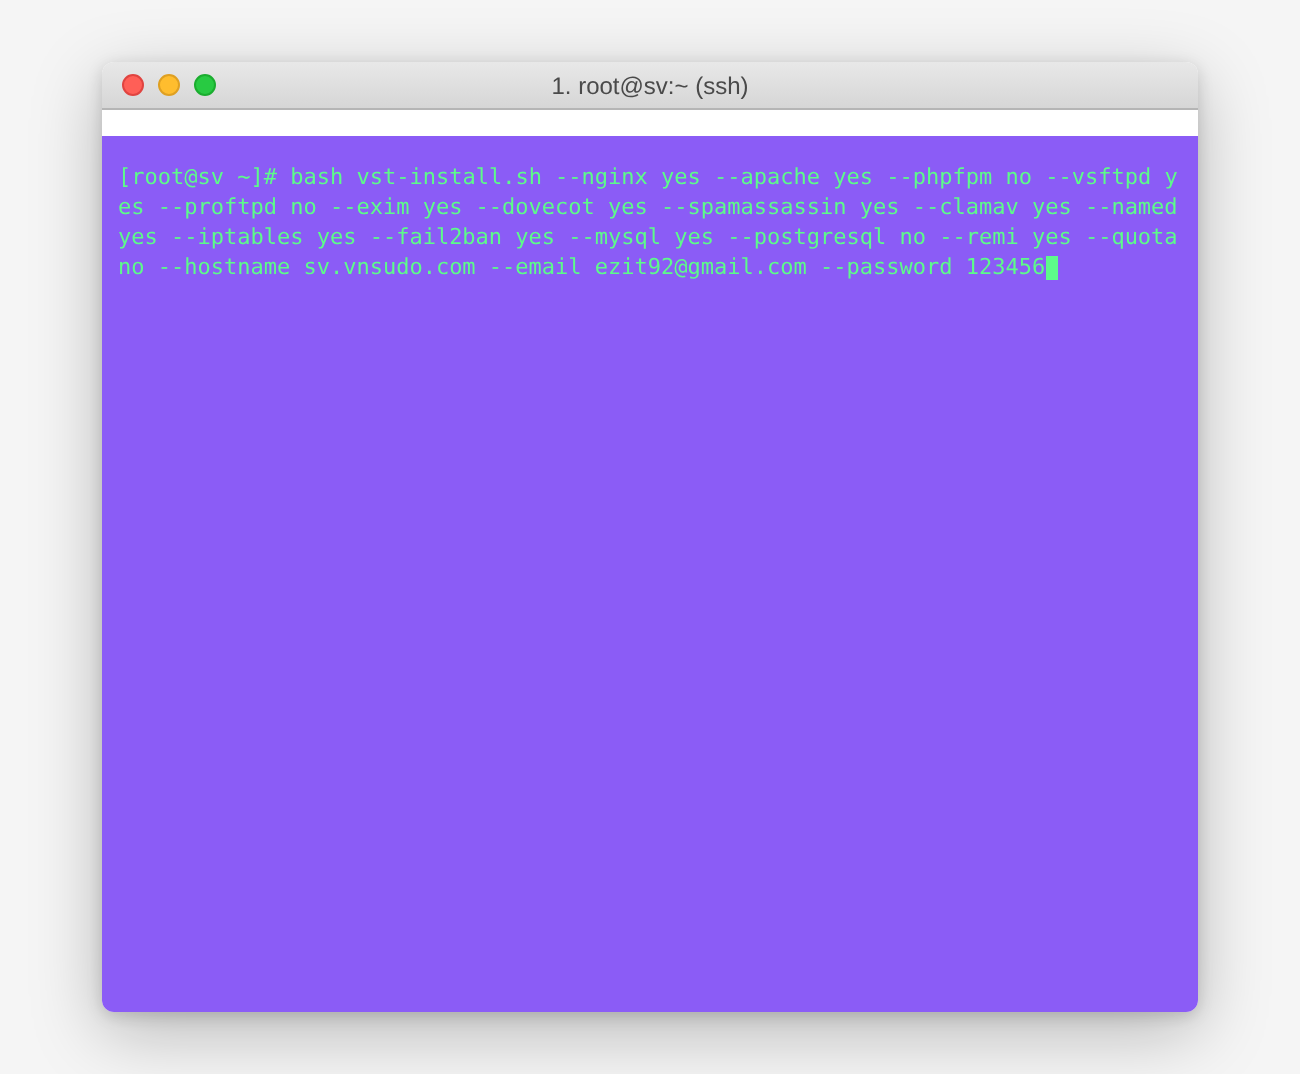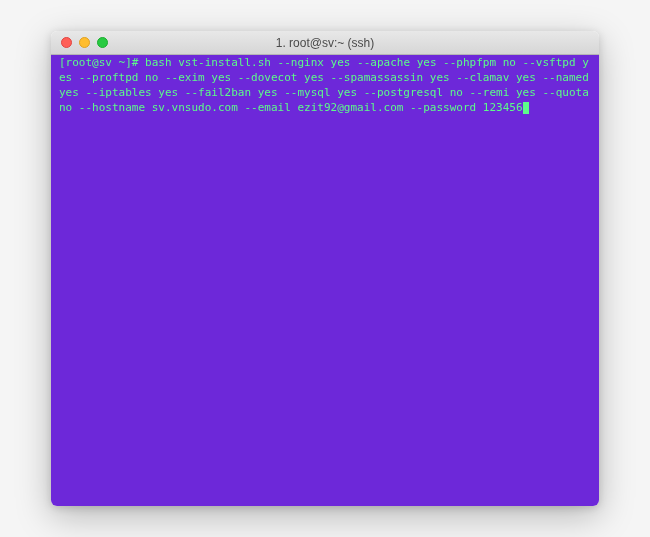--- a/index.html
+++ b/index.html
@@ -18,20 +18,21 @@
     }
     .window {
       width: 548px;
       height: 475px;
       background: #fff;
       border-radius: 6px;
       box-shadow: 0 10px 35px rgba(0,0,0,0.25), 0 2px 8px rgba(0,0,0,0.15);
       overflow: hidden;
       display: flex;
       flex-direction: column;
+      gap: 13px;
     }
     .title-bar {
       height: 24px;
       background: linear-gradient(to bottom, #e8e8e8, #d6d6d6);
       border-bottom: 1px solid #b5b5b5;
       display: flex;
       align-items: center;
       position: relative;
       padding: 0 10px;
     }
@@ -51,22 +52,22 @@
     .window-title {
       position: absolute;
       left: 50%;
       transform: translateX(-50%);
       font-size: 12px;
       color: #4a4a4a;
       font-weight: 400;
     }
     .terminal {
       flex: 1;
-      background: #6d28d9;
-      padding: 1px 8px;
+      background: #8b5cf6;
+      padding: 14px 8px;
       font-family: "Menlo", "Monaco", "Consolas", monospace;
       font-size: 11px;
       line-height: 1.35;
       color: #5dfb8a;
       overflow: hidden;
       position: relative;
       word-break: break-all;
     }
     .prompt {
       color: #5dfb8a;

